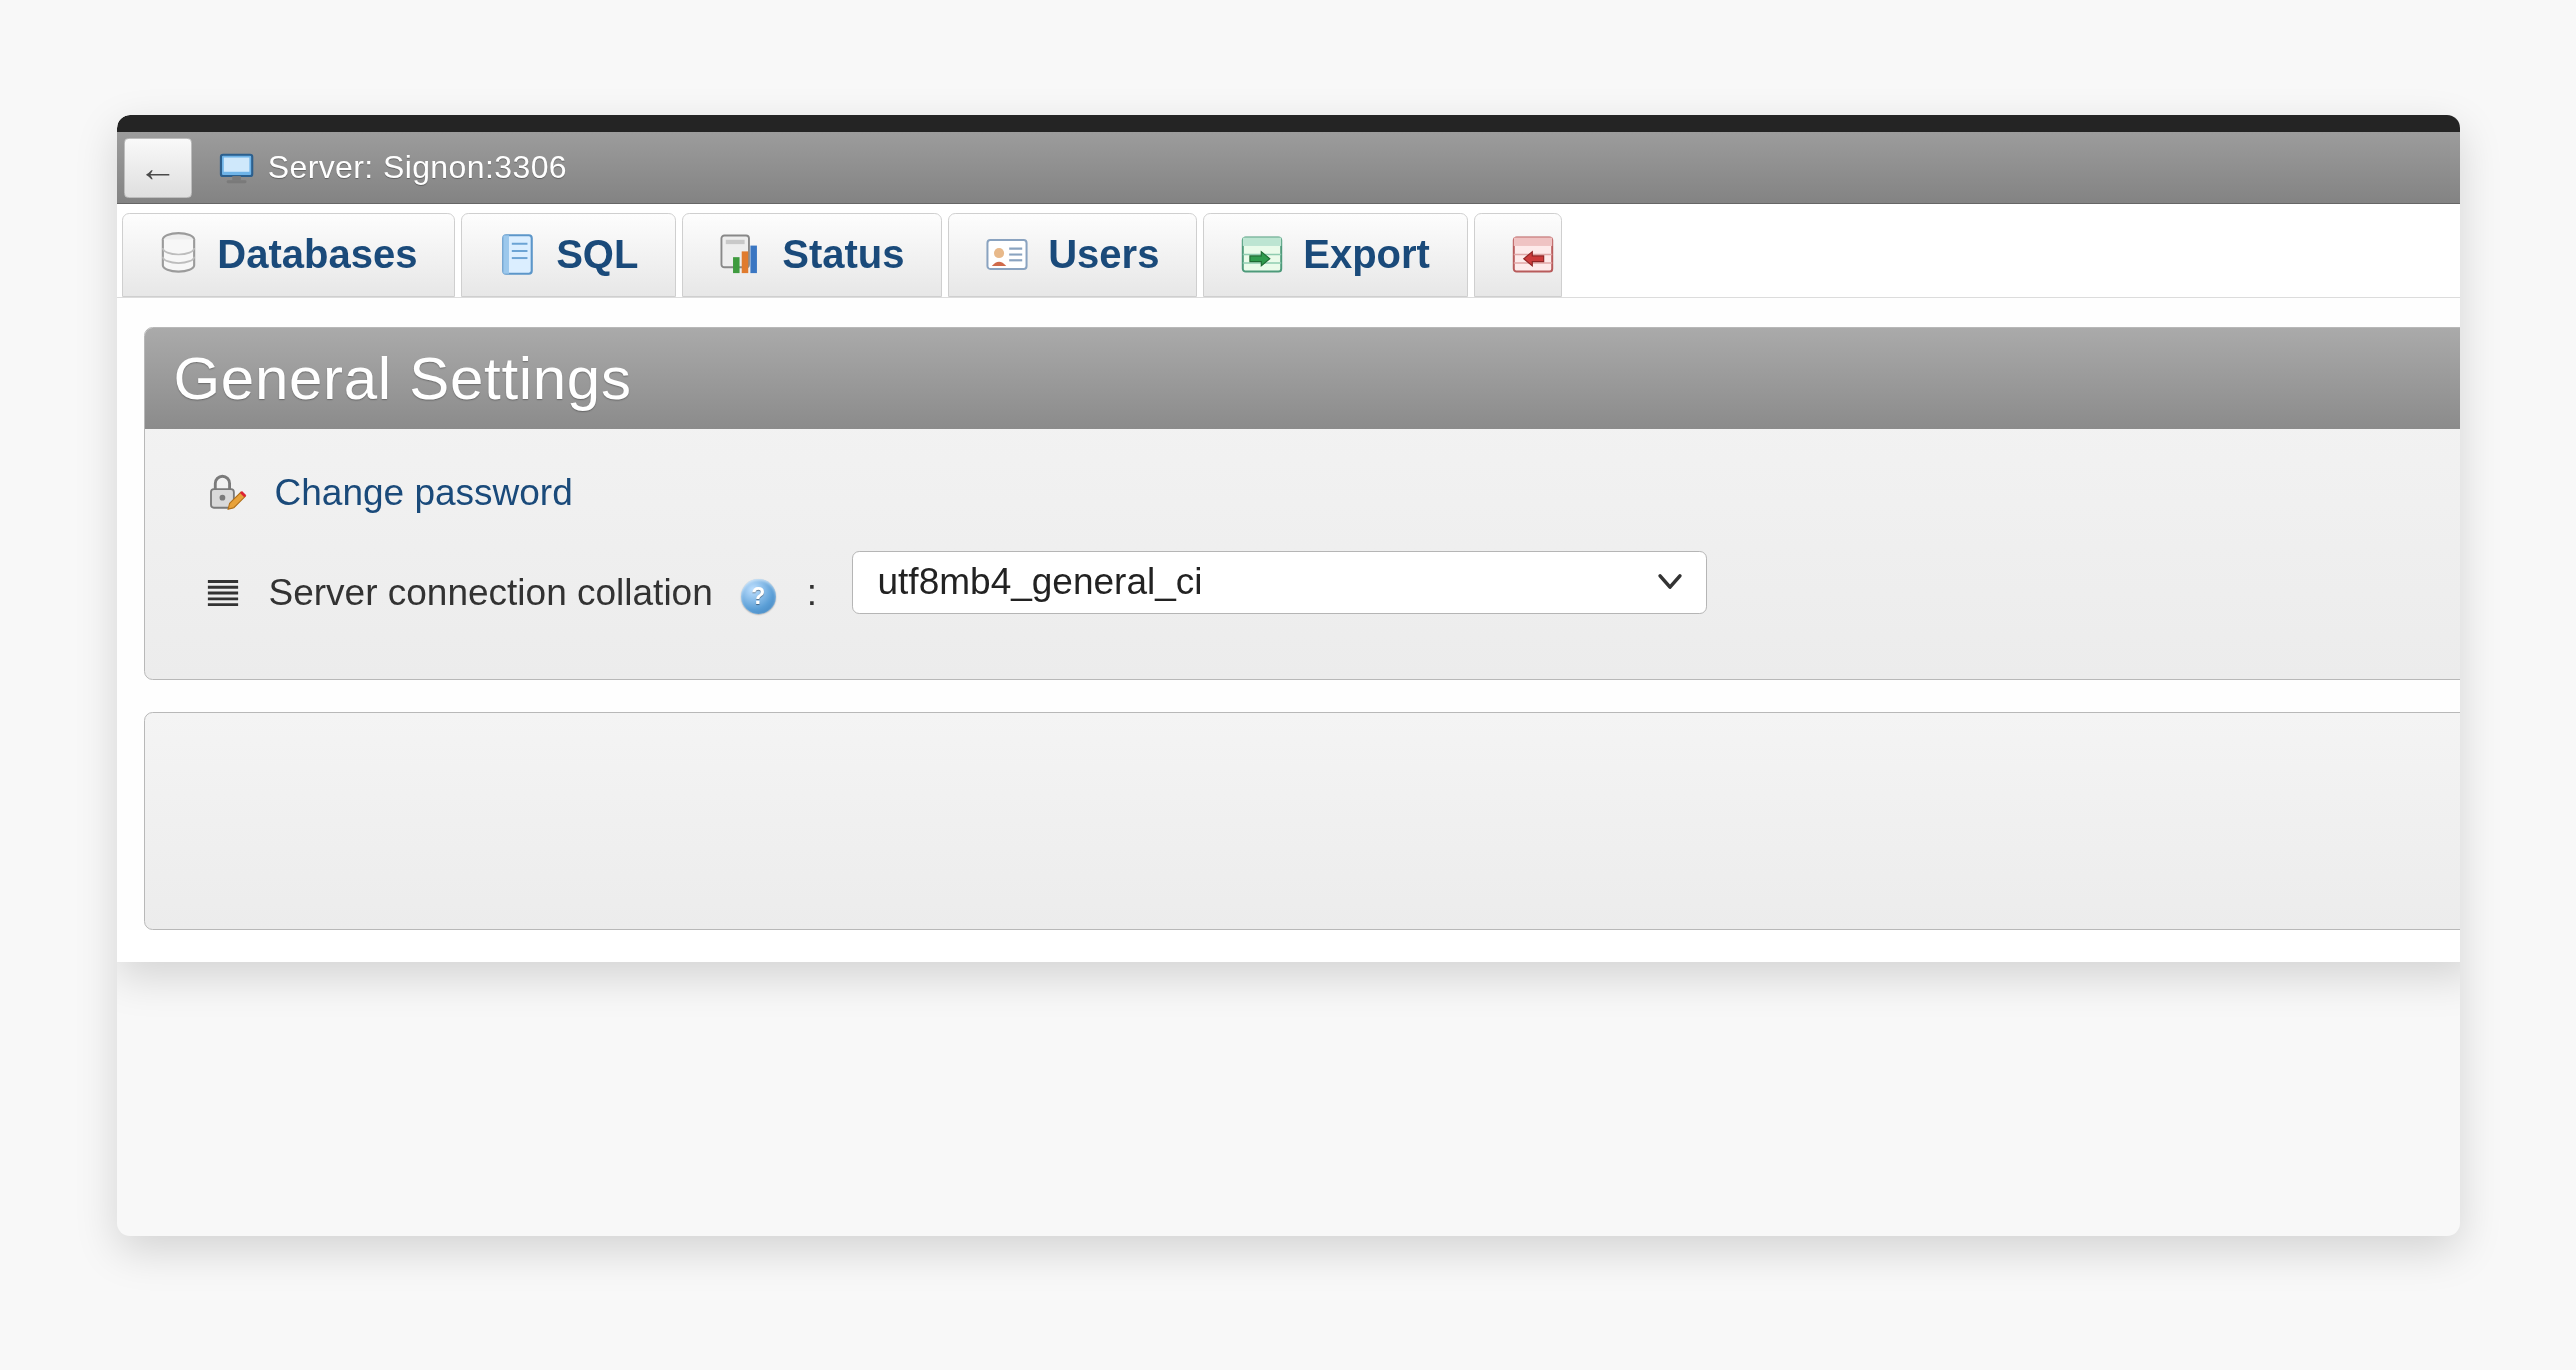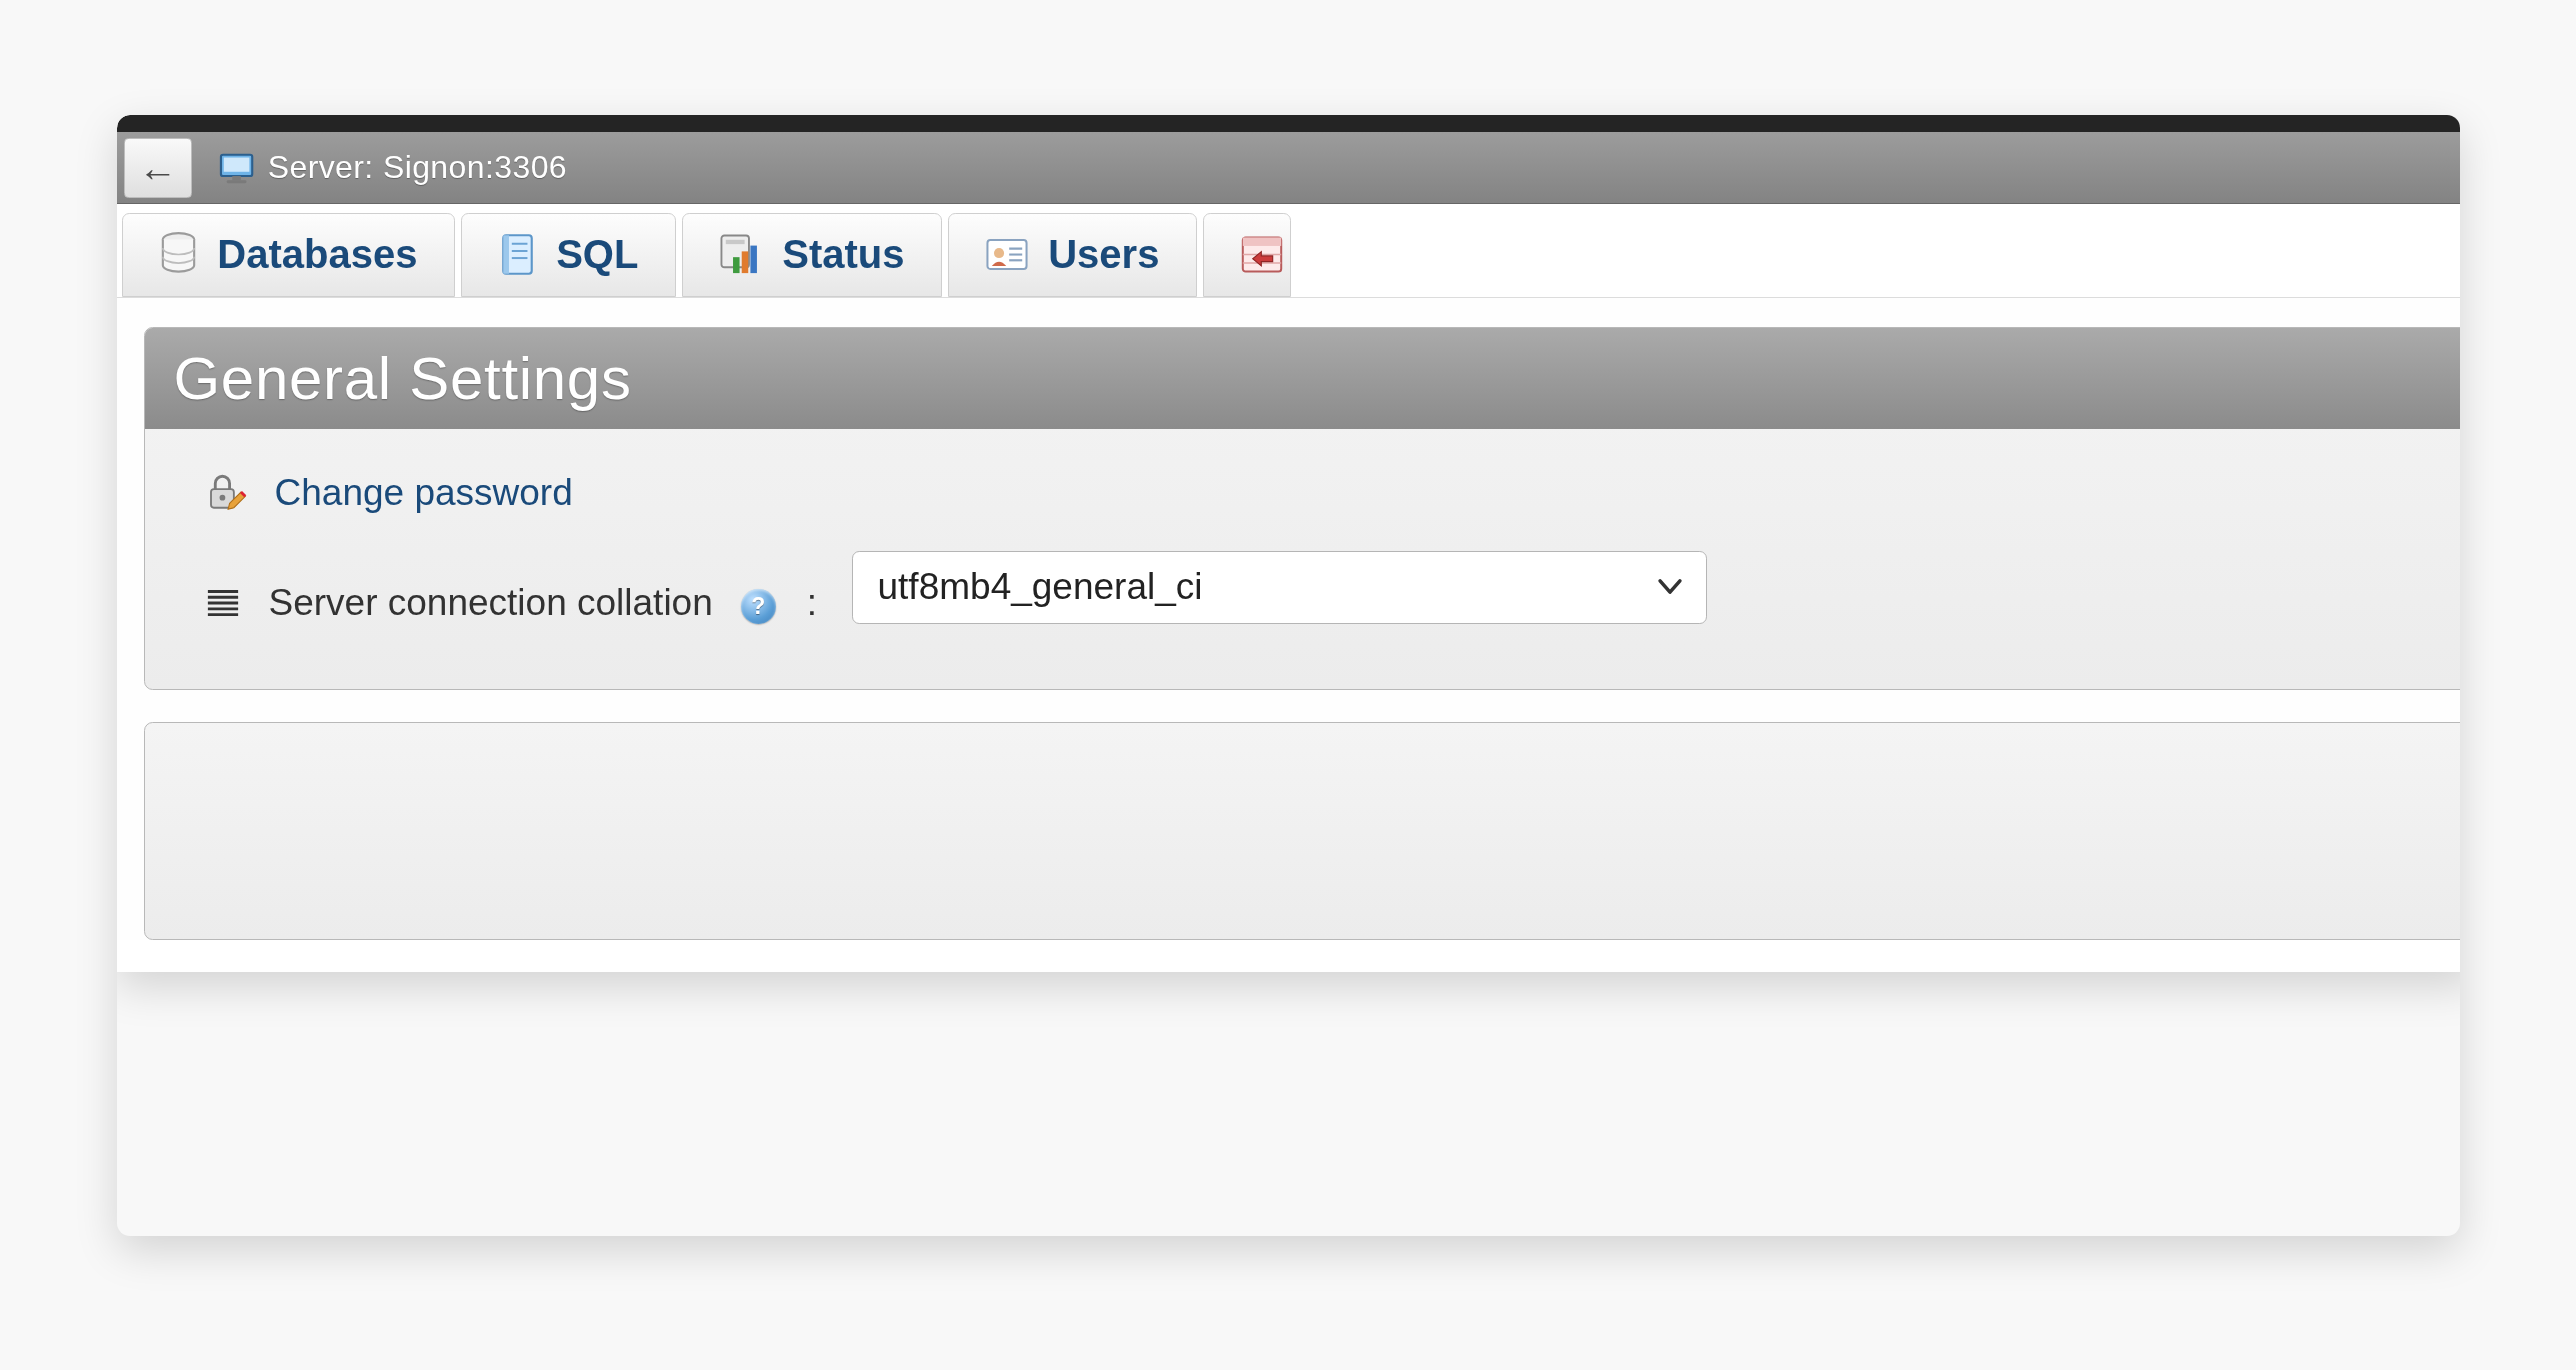--- a/index.html
+++ b/index.html
@@ -126,21 +126,21 @@
     font-size: 37px;
   }
   .colon { color:#323232; font-size:37px; margin: 0 7.2px 0 2.9px; }
   .select-wrap {
     position: relative;
     display: inline-flex;
     align-items: center;
   }
   .select-box {
     width: 855px;
-    height: 73px;
+    height: 63px;
     border: 1.4px solid #b5b5b5;
     border-radius: 7.2px;
     background: #fff;
     font-size: 37px;
     color: #222;
     padding: 0 58px 0 24.4px;
     appearance: none;
     -webkit-appearance: none;
     cursor: pointer;
     display: flex;
@@ -240,20 +240,32 @@
           <circle cx="9" cy="11" r="3.5" fill="#e8b98a"></circle>
           <path d="M4 20 q5 -6 10 0" fill="#d06a4a"></path>
           <line x1="16" y1="8" x2="25" y2="8" stroke="#8aa3c0" stroke-width="1.5"></line>
           <line x1="16" y1="12" x2="25" y2="12" stroke="#8aa3c0" stroke-width="1.5"></line>
           <line x1="16" y1="16" x2="25" y2="16" stroke="#8aa3c0" stroke-width="1.5"></line>
         </svg>
       </span>
       <span class="tab-label">Users</span>
     </div>
 
+    <div class="tab">
+      <span class="tab-icon">
+        <svg width="42" height="37" viewBox="0 0 29 26">
+          <rect x="1" y="1" width="27" height="24" rx="2" fill="#eafbea" stroke="#4d9a7a" stroke-width="1.4"></rect>
+          <rect x="1" y="1" width="27" height="6" fill="#bde5d2"></rect>
+          <line x1="1" y1="13" x2="28" y2="13" stroke="#8fccb0" stroke-width="1"></line>
+          <line x1="1" y1="19" x2="28" y2="19" stroke="#8fccb0" stroke-width="1"></line>
+          <path d="M6 14 l8 0 l0 -3 l6 5 l-6 5 l0 -3 l-8 0 z" fill="#2f9b4d" stroke="#1e6b33" stroke-width="0.8"></path>
+        </svg>
+      </span>
+      <span class="tab-label">Export</span>
+    </div>
 
     <div class="tab" style="padding-right:7.2px;">
       <span class="tab-icon">
         <svg width="42" height="37" viewBox="0 0 29 26">
           <rect x="1" y="1" width="27" height="24" rx="2" fill="#fdeaea" stroke="#b85b5b" stroke-width="1.4"></rect>
           <rect x="1" y="1" width="27" height="6" fill="#efc3c3"></rect>
           <line x1="1" y1="13" x2="28" y2="13" stroke="#e0a6a6" stroke-width="1"></line>
           <line x1="1" y1="19" x2="28" y2="19" stroke="#e0a6a6" stroke-width="1"></line>
           <path d="M22 14 l-8 0 l0 -3 l-6 5 l6 5 l0 -3 l8 0 z" fill="#cc3b3b" stroke="#8f2424" stroke-width="0.8"></path>
         </svg>

